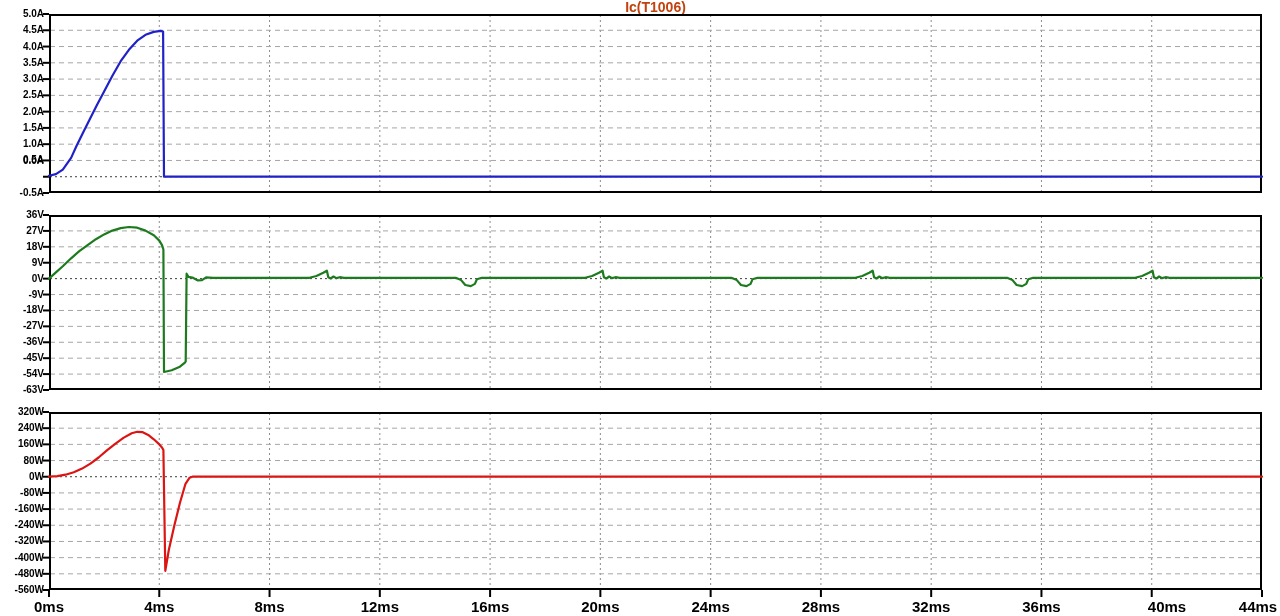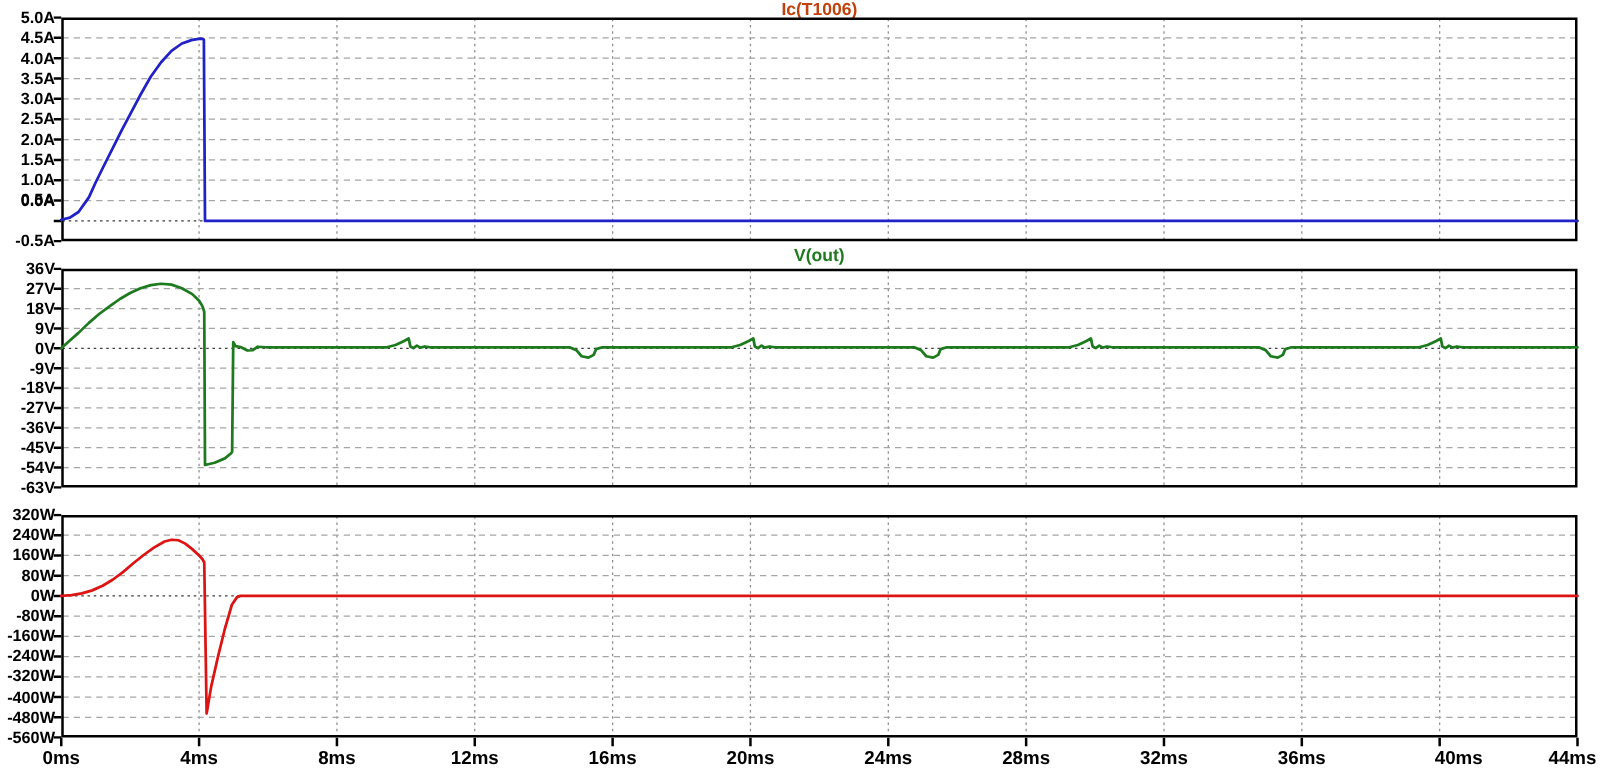--- a/index.html
+++ b/index.html
@@ -14,21 +14,21 @@
     position:absolute;left:49px;width:1213px;
     text-align:center;
     font-size:14px;font-weight:bold;
     line-height:14px;
     white-space:nowrap;
   }
   .ylabels{position:absolute;left:0;width:44px;}
   .ylabel{
     position:absolute;right:0;width:44px;
     text-align:right;
-    font-size:13px;font-weight:bold;color:#000;
+    font-size:10px;font-weight:bold;color:#000;
     line-height:14px;
     white-space:nowrap;
   }
   .xlabel{
     position:absolute;
     transform:translateX(-50%);
     font-size:15px;font-weight:bold;color:#000;
     white-space:nowrap;
   }
 </style>
@@ -84,21 +84,20 @@
         <line x1="50" y1="147.45454545454547" x2="1261" y2="147.45454545454547" stroke="#a6a6a6" stroke-width="1" stroke-dasharray="5 4"></line>
         <line x1="43" y1="147.45454545454547" x2="49" y2="147.45454545454547" stroke="#000000" stroke-width="2"></line>
         <line x1="50" y1="163.72727272727272" x2="1261" y2="163.72727272727272" stroke="#3c3c3c" stroke-width="1" stroke-dasharray="2 3"></line>
         <line x1="43" y1="163.72727272727272" x2="49" y2="163.72727272727272" stroke="#000000" stroke-width="2"></line>
         <line x1="43" y1="180" x2="49" y2="180" stroke="#000000" stroke-width="2"></line>
         <rect x="50" y="2" width="1211" height="177" fill="none" stroke="#000000" stroke-width="2"></rect>
         <polyline points="49.0,162.8 55.9,161.1 62.8,156.6 71.1,144.9 76.6,132.8 83.5,118.8 90.4,105.1 97.2,91.5 104.1,78.5 112.4,62.8 120.7,48.2 128.9,36.8 137.2,27.7 145.5,21.8 153.8,18.9 160.7,17.9 163.1,18.6 164.0,163.7 1262.0,163.7" fill="none" stroke="#2121c8" stroke-width="2.2" stroke-linejoin="round" stroke-linecap="round"></polyline>
       </svg>
     </div>
 
-  <div class="pane-title" id="title-1" style="top: 197px; color: rgb(30, 122, 30);">V(out)</div>
   <div class="pane" id="pane-1">
       <div class="ylabels" style="top: 215px;">
         <div class="ylabel" style="top: -7px;">36V</div>
         <div class="ylabel" style="top: 9px;">27V</div>
         <div class="ylabel" style="top: 25px;">18V</div>
         <div class="ylabel" style="top: 41px;">9V</div>
         <div class="ylabel" style="top: 57px;">0V</div>
         <div class="ylabel" style="top: 73px;">-9V</div>
         <div class="ylabel" style="top: 88px;">-18V</div>
         <div class="ylabel" style="top: 104px;">-27V</div>

